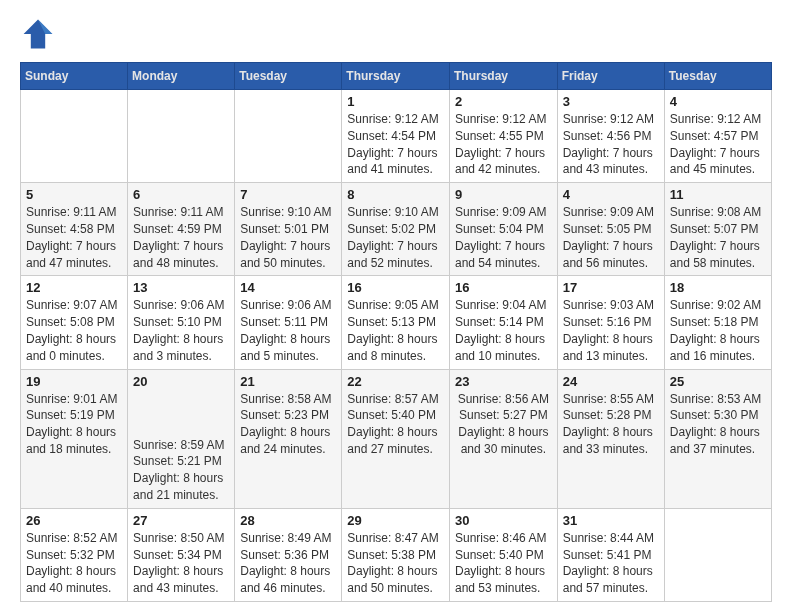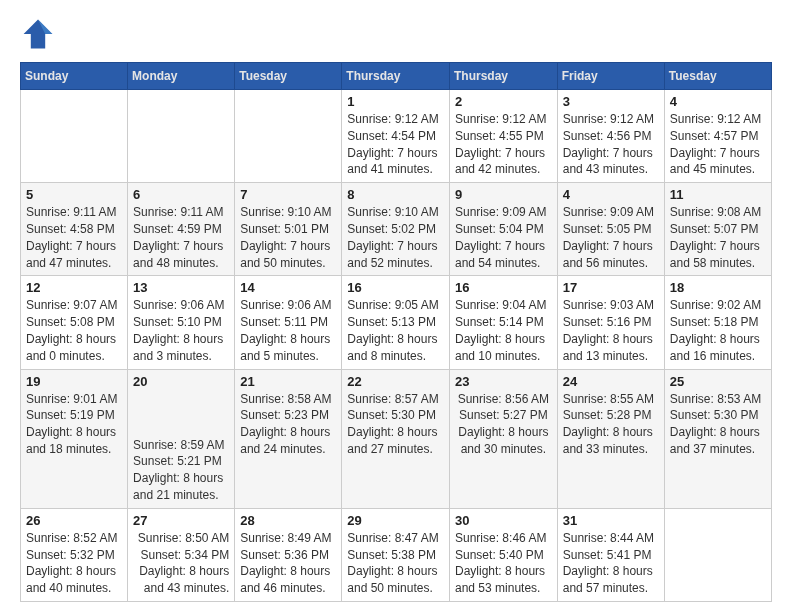--- a/index.html
+++ b/index.html
@@ -284,21 +284,21 @@
           <td>
             <span class="day-number">21</span>
             <div class="day-info" style="white-space: pre-line;">Sunrise: 8:58 AM
 Sunset: 5:23 PM
 Daylight: 8 hours
 and 24 minutes.</div>
           </td>
           <td>
             <span class="day-number">22</span>
             <div class="day-info" style="white-space: pre-line;">Sunrise: 8:57 AM
-Sunset: 5:30 PM
+Sunset: 5:40 PM
 Daylight: 8 hours
 and 27 minutes.</div>
           </td>
           <td>
             <span class="day-number">23</span>
             <div class="day-info" style="white-space: pre-line; text-align: center;">Sunrise: 8:56 AM
 Sunset: 5:27 PM
 Daylight: 8 hours
 and 30 minutes.</div>
           </td>
@@ -320,21 +320,21 @@
         <tr>
           <td>
             <span class="day-number">26</span>
             <div class="day-info" style="white-space: pre-line;">Sunrise: 8:52 AM
 Sunset: 5:32 PM
 Daylight: 8 hours
 and 40 minutes.</div>
           </td>
           <td>
             <span class="day-number">27</span>
-            <div class="day-info" style="white-space: pre-line; text-align: right;">Sunrise: 8:50 AM
+            <div class="day-info" style="white-space: pre-line;">Sunrise: 8:50 AM
 Sunset: 5:34 PM
 Daylight: 8 hours
 and 43 minutes.</div>
           </td>
           <td>
             <span class="day-number">28</span>
             <div class="day-info" style="white-space: pre-line;">Sunrise: 8:49 AM
 Sunset: 5:36 PM
 Daylight: 8 hours
 and 46 minutes.</div>

